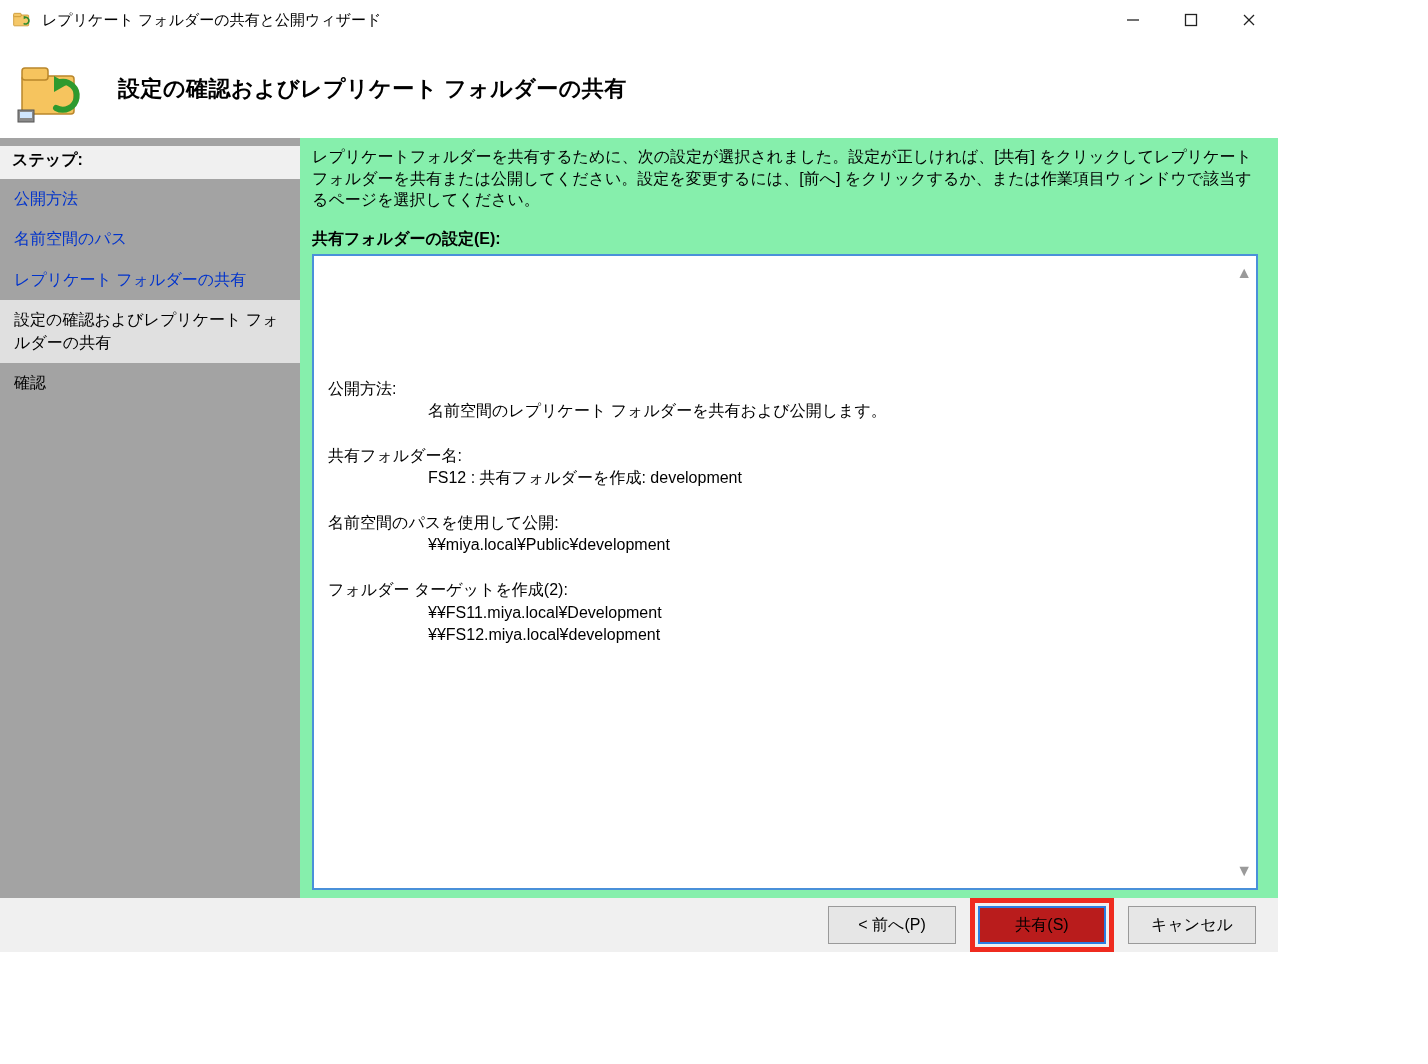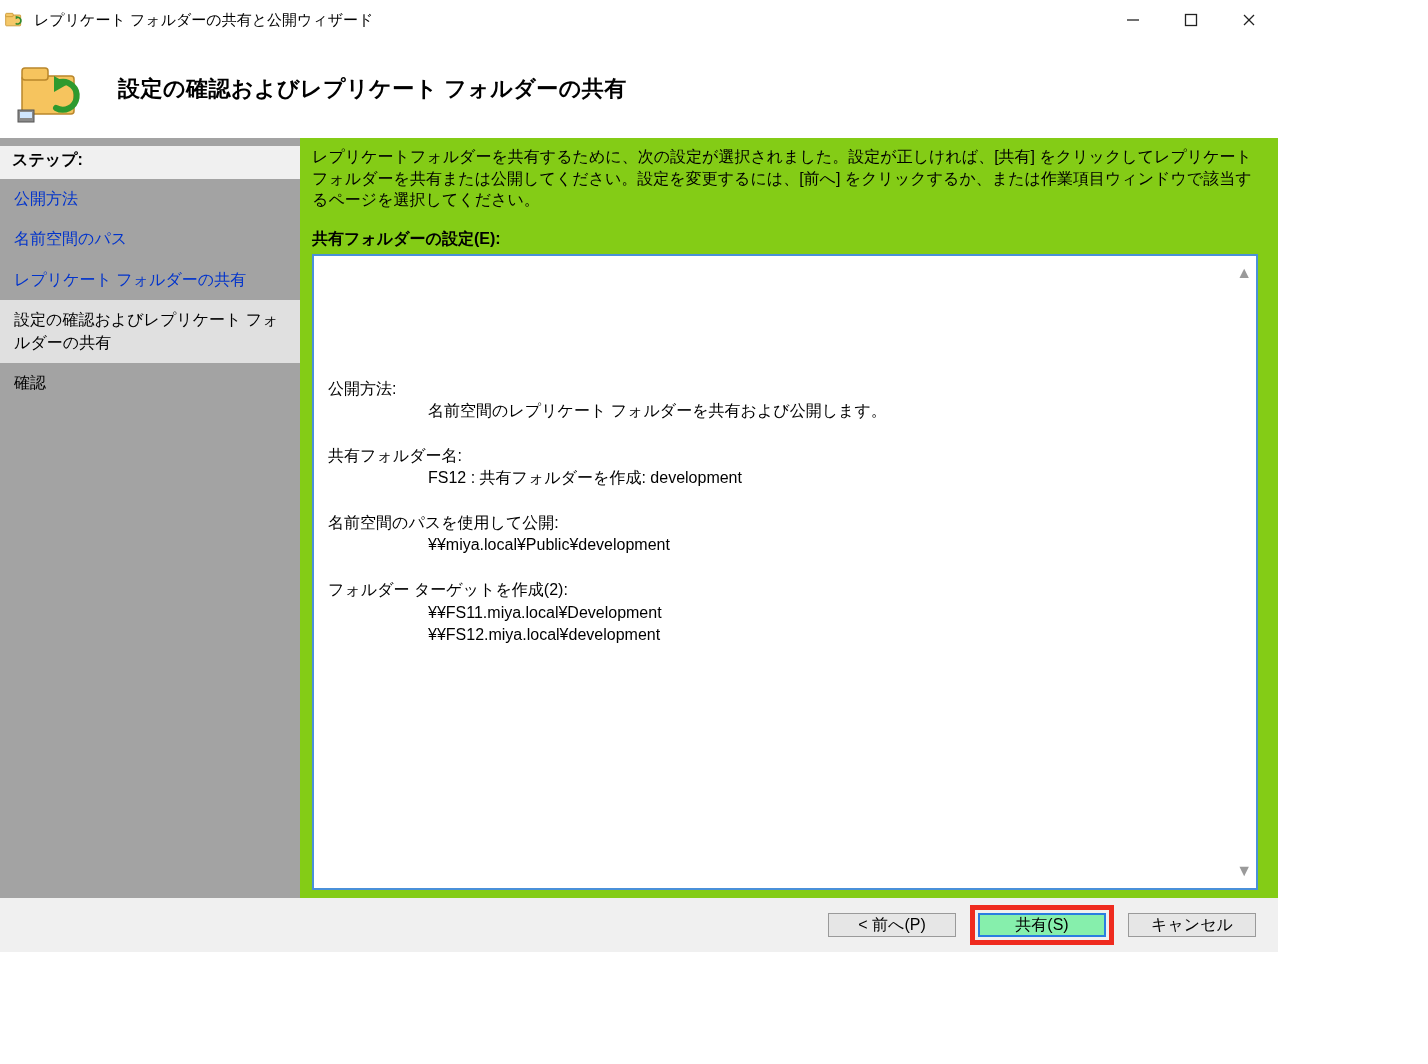--- a/index.html
+++ b/index.html
@@ -11,21 +11,21 @@
     overflow: hidden;
     font-size: 15px;
     color: #000;
   }
   
   .titlebar {
     height: 40px;
     background: #ffffff;
     display: flex;
     align-items: center;
-    padding-left: 4px;
+    padding-left: 12px;
   }
   .titlebar .app-icon {
     width: 20px; height: 20px;
     margin-right: 10px;
     display: inline-flex; align-items: center; justify-content: center;
   }
   .titlebar .title {
     flex: 1;
     font-size: 15px;
     color: #000;
@@ -87,21 +87,21 @@
   }
   .sidebar .step.current {
     background: #e0e0e0;
     color: #000;
   }
   .sidebar .step.plain {
     color: #000;
   }
   .content {
     flex: 1;
-    background: #84cc16;
+    background: #86efac;
     padding: 8px 20px 8px 12px;
     display: flex;
     flex-direction: column;
   }
   .content .instructions {
     font-size: 16px;
     line-height: 1.35;
     margin-bottom: 18px;
     color: #000;
   }
@@ -141,34 +141,34 @@
   .footer {
     height: 54px;
     background: #f0f0f0;
     display: flex;
     justify-content: flex-end;
     align-items: center;
     padding-right: 22px;
     gap: 14px;
   }
   .btn {
-    height: 24px;
+    height: 38px;
     min-width: 128px;
     padding: 0 14px;
     background: #e6e6e6;
     border: 1px solid #9a9a9a;
     font-size: 16px;
     display: inline-flex;
     align-items: center;
     justify-content: center;
     cursor: pointer;
   }
   .btn.default {
     border: 2px solid #2a7de1;
-    background: #86efac;
+    background: #b91c1c;
   }
   .highlight-frame {
     border: 5px solid #ef2b1f;
     padding: 3px;
     display: inline-flex;
   }
 </style>
 </head>
 <body>
 

